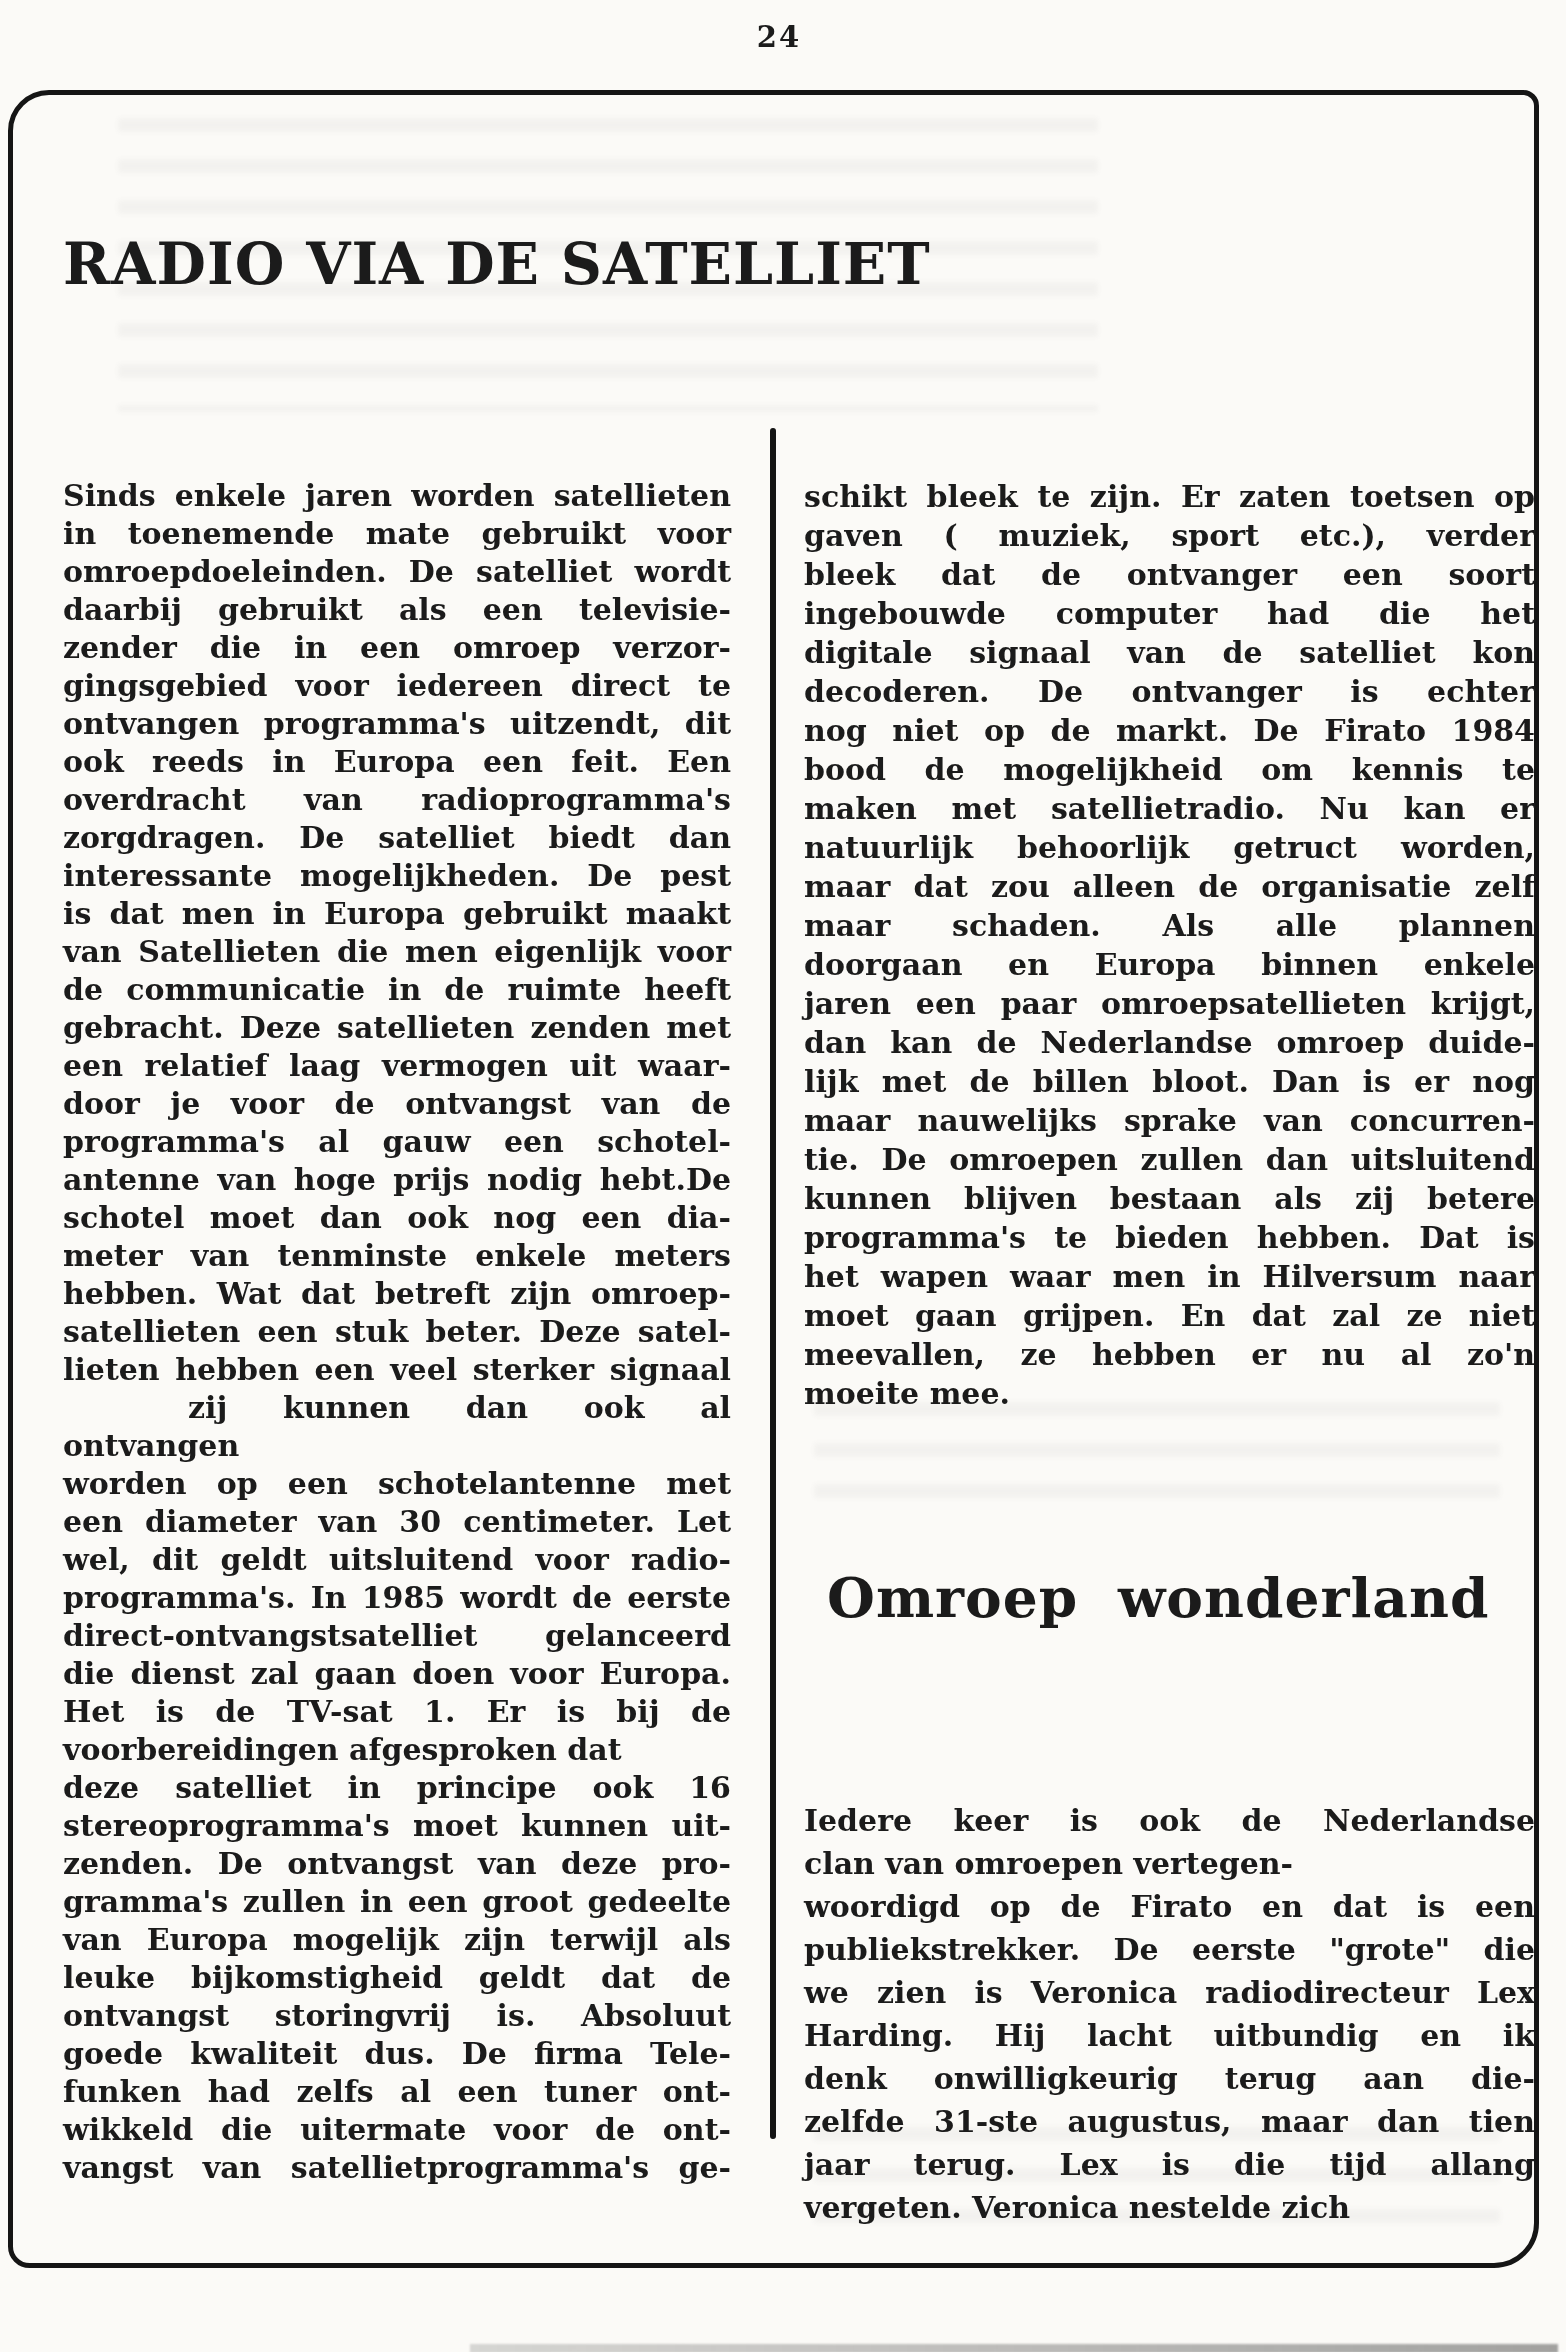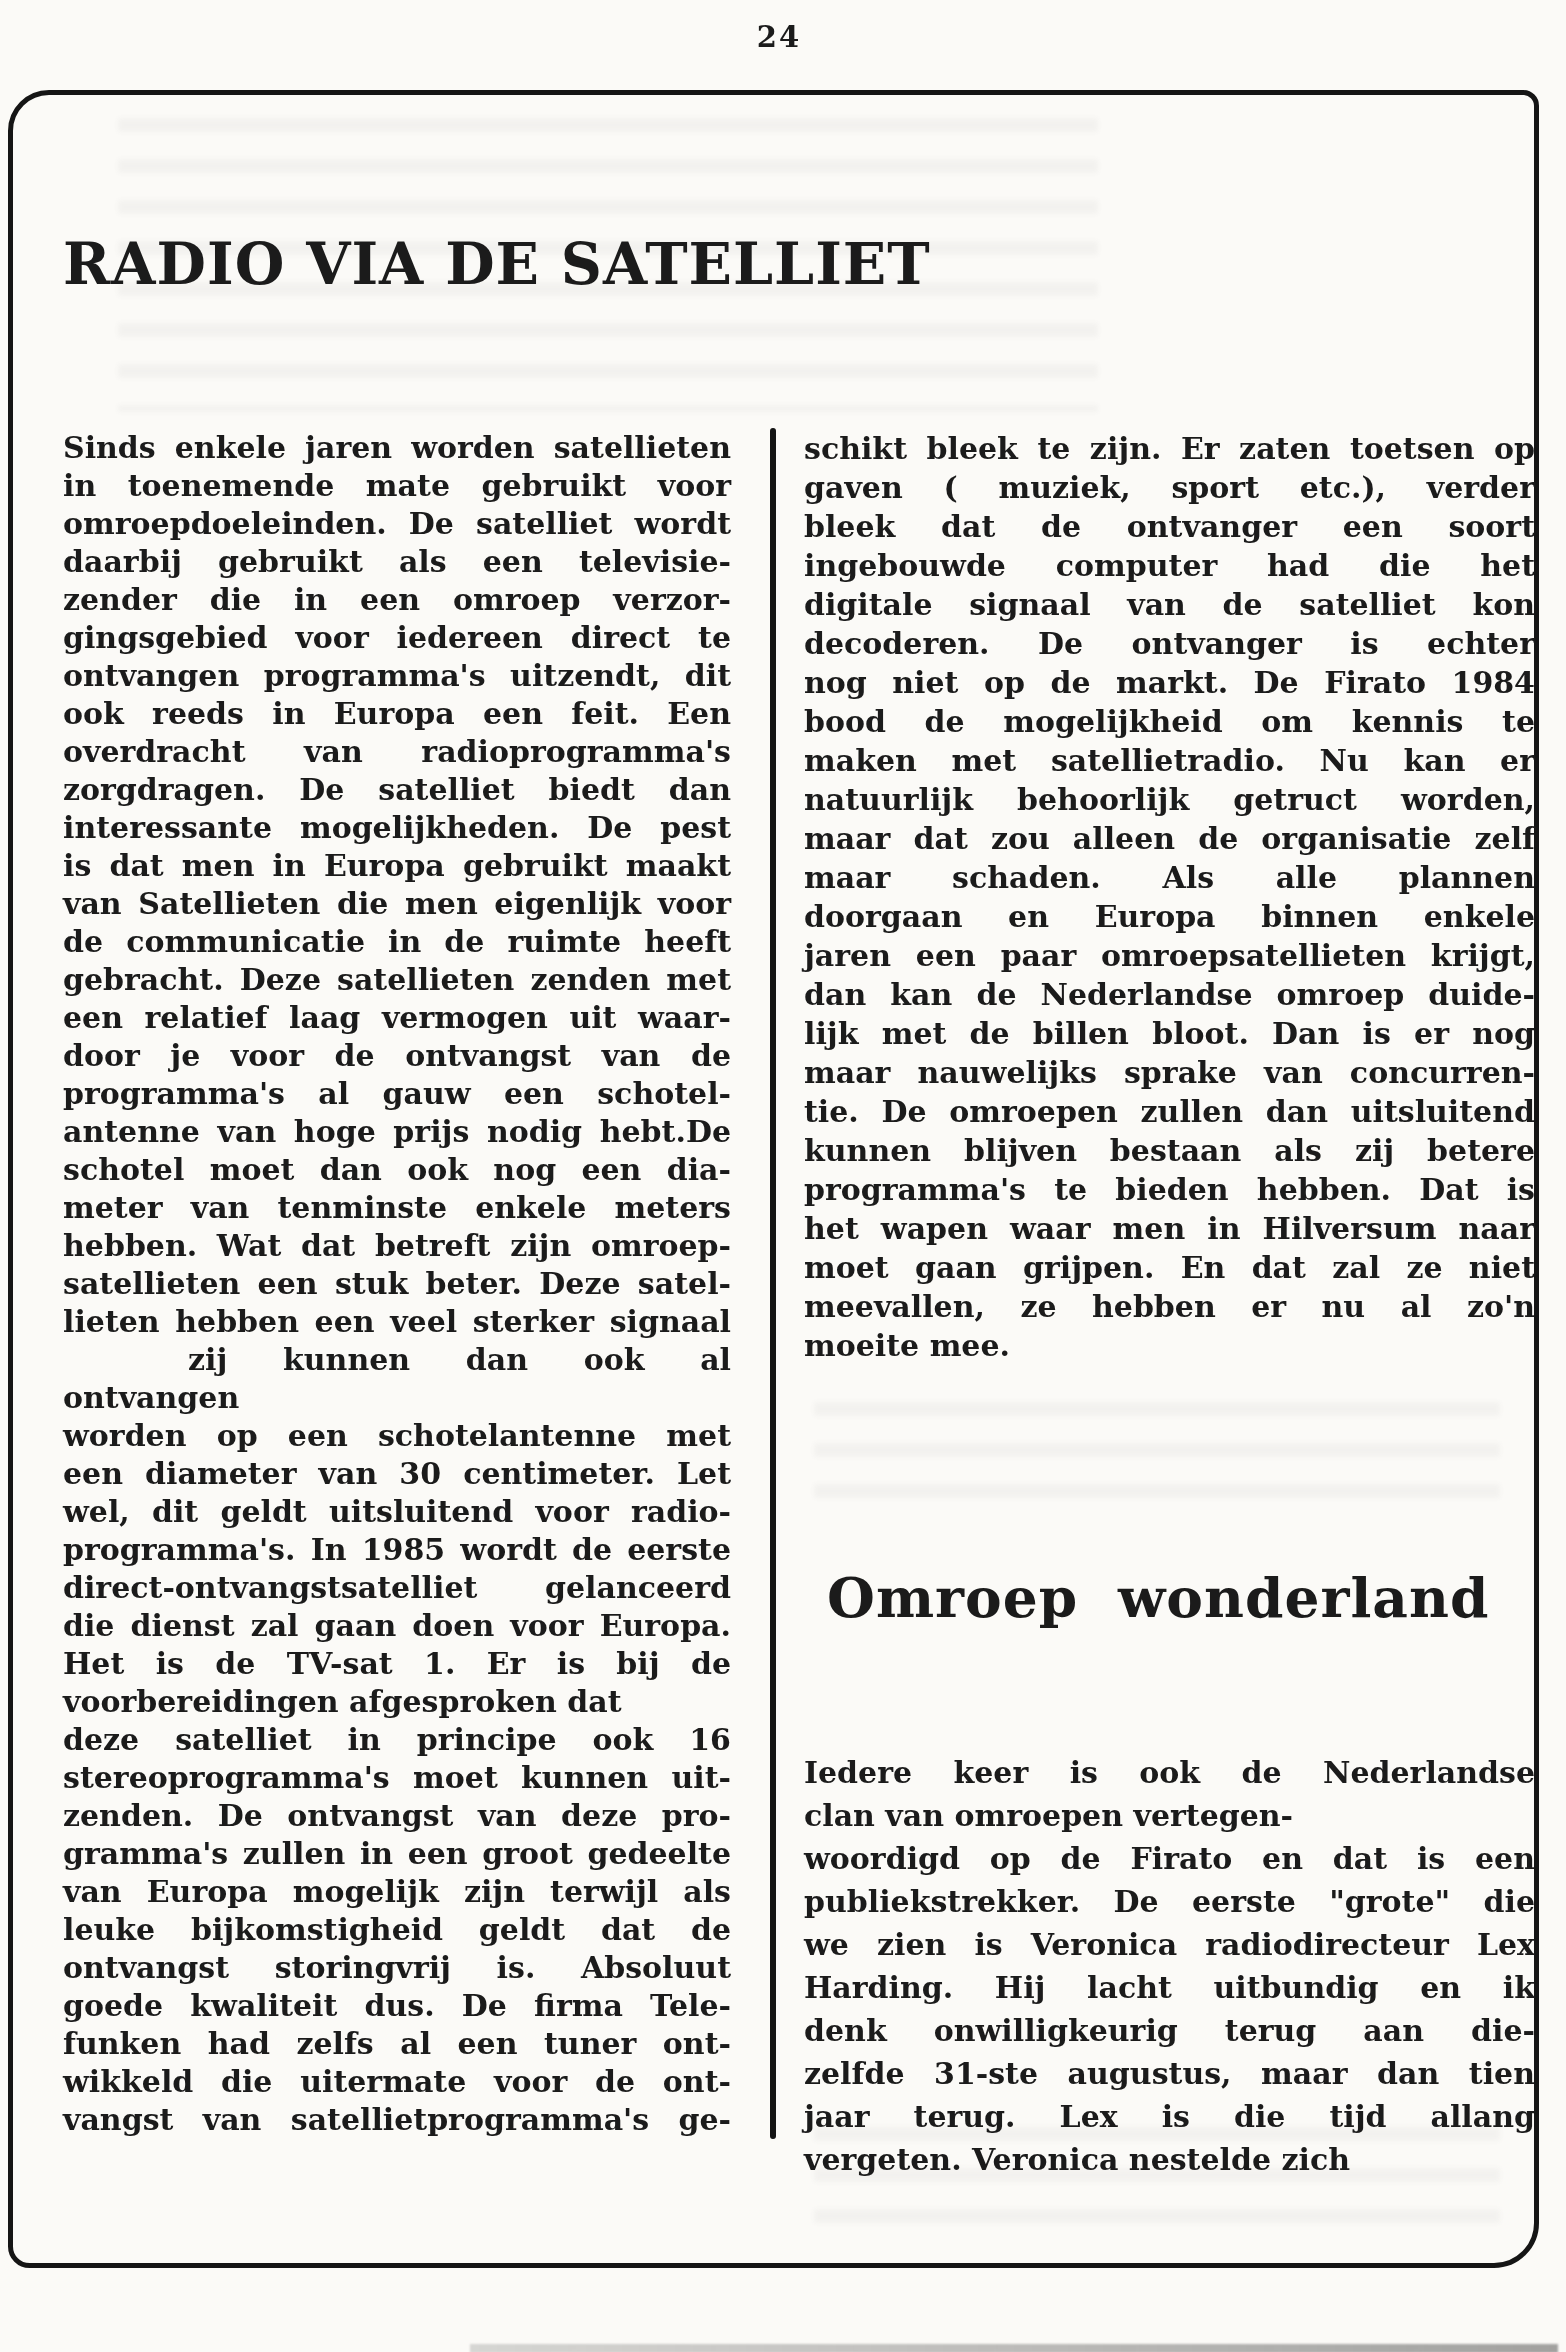--- a/index.html
+++ b/index.html
@@ -39,20 +39,21 @@
     position: absolute;
     top: 192px;
     left: 63px;
     font-size: 57px;
     font-weight: bold;
     letter-spacing: 1px;
     white-space: nowrap;
   }
   .column {
     position: absolute;
+    margin-top: 48px;
   }
   .col-left {
     top: 429px;
     left: 63px;
     width: 668px;
   }
   .col-right-p1 {
     top: 429px;
     left: 804px;
     width: 731px;

